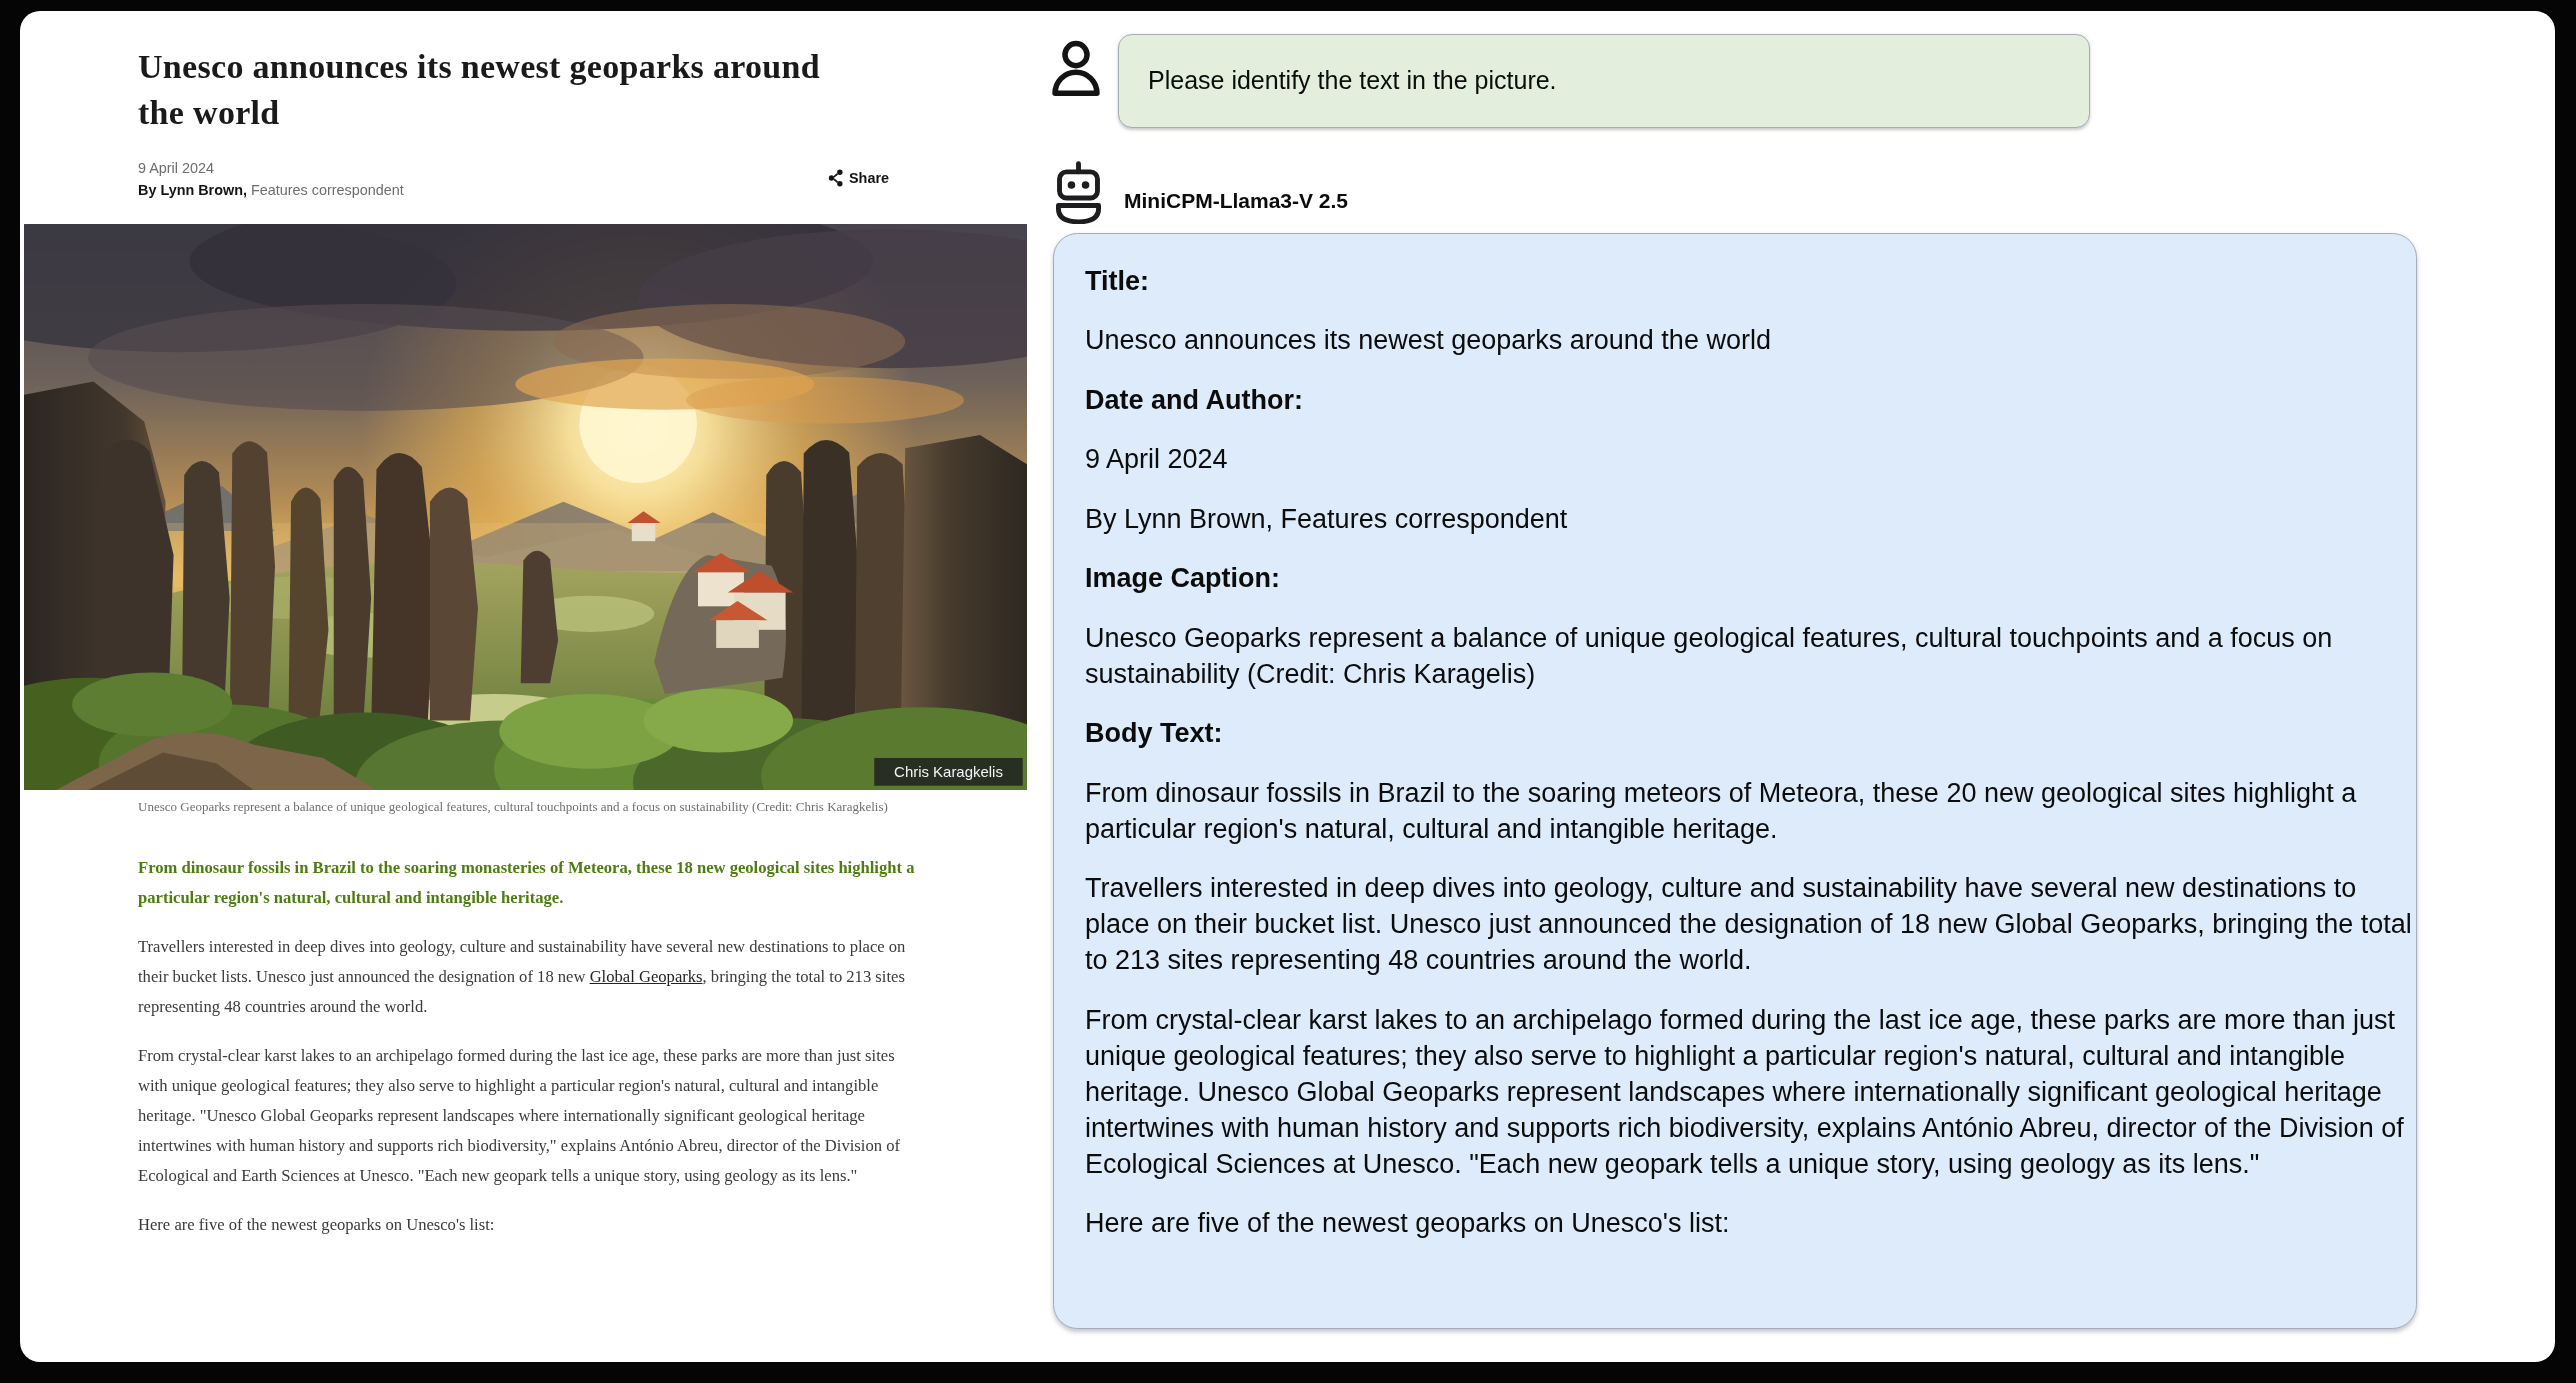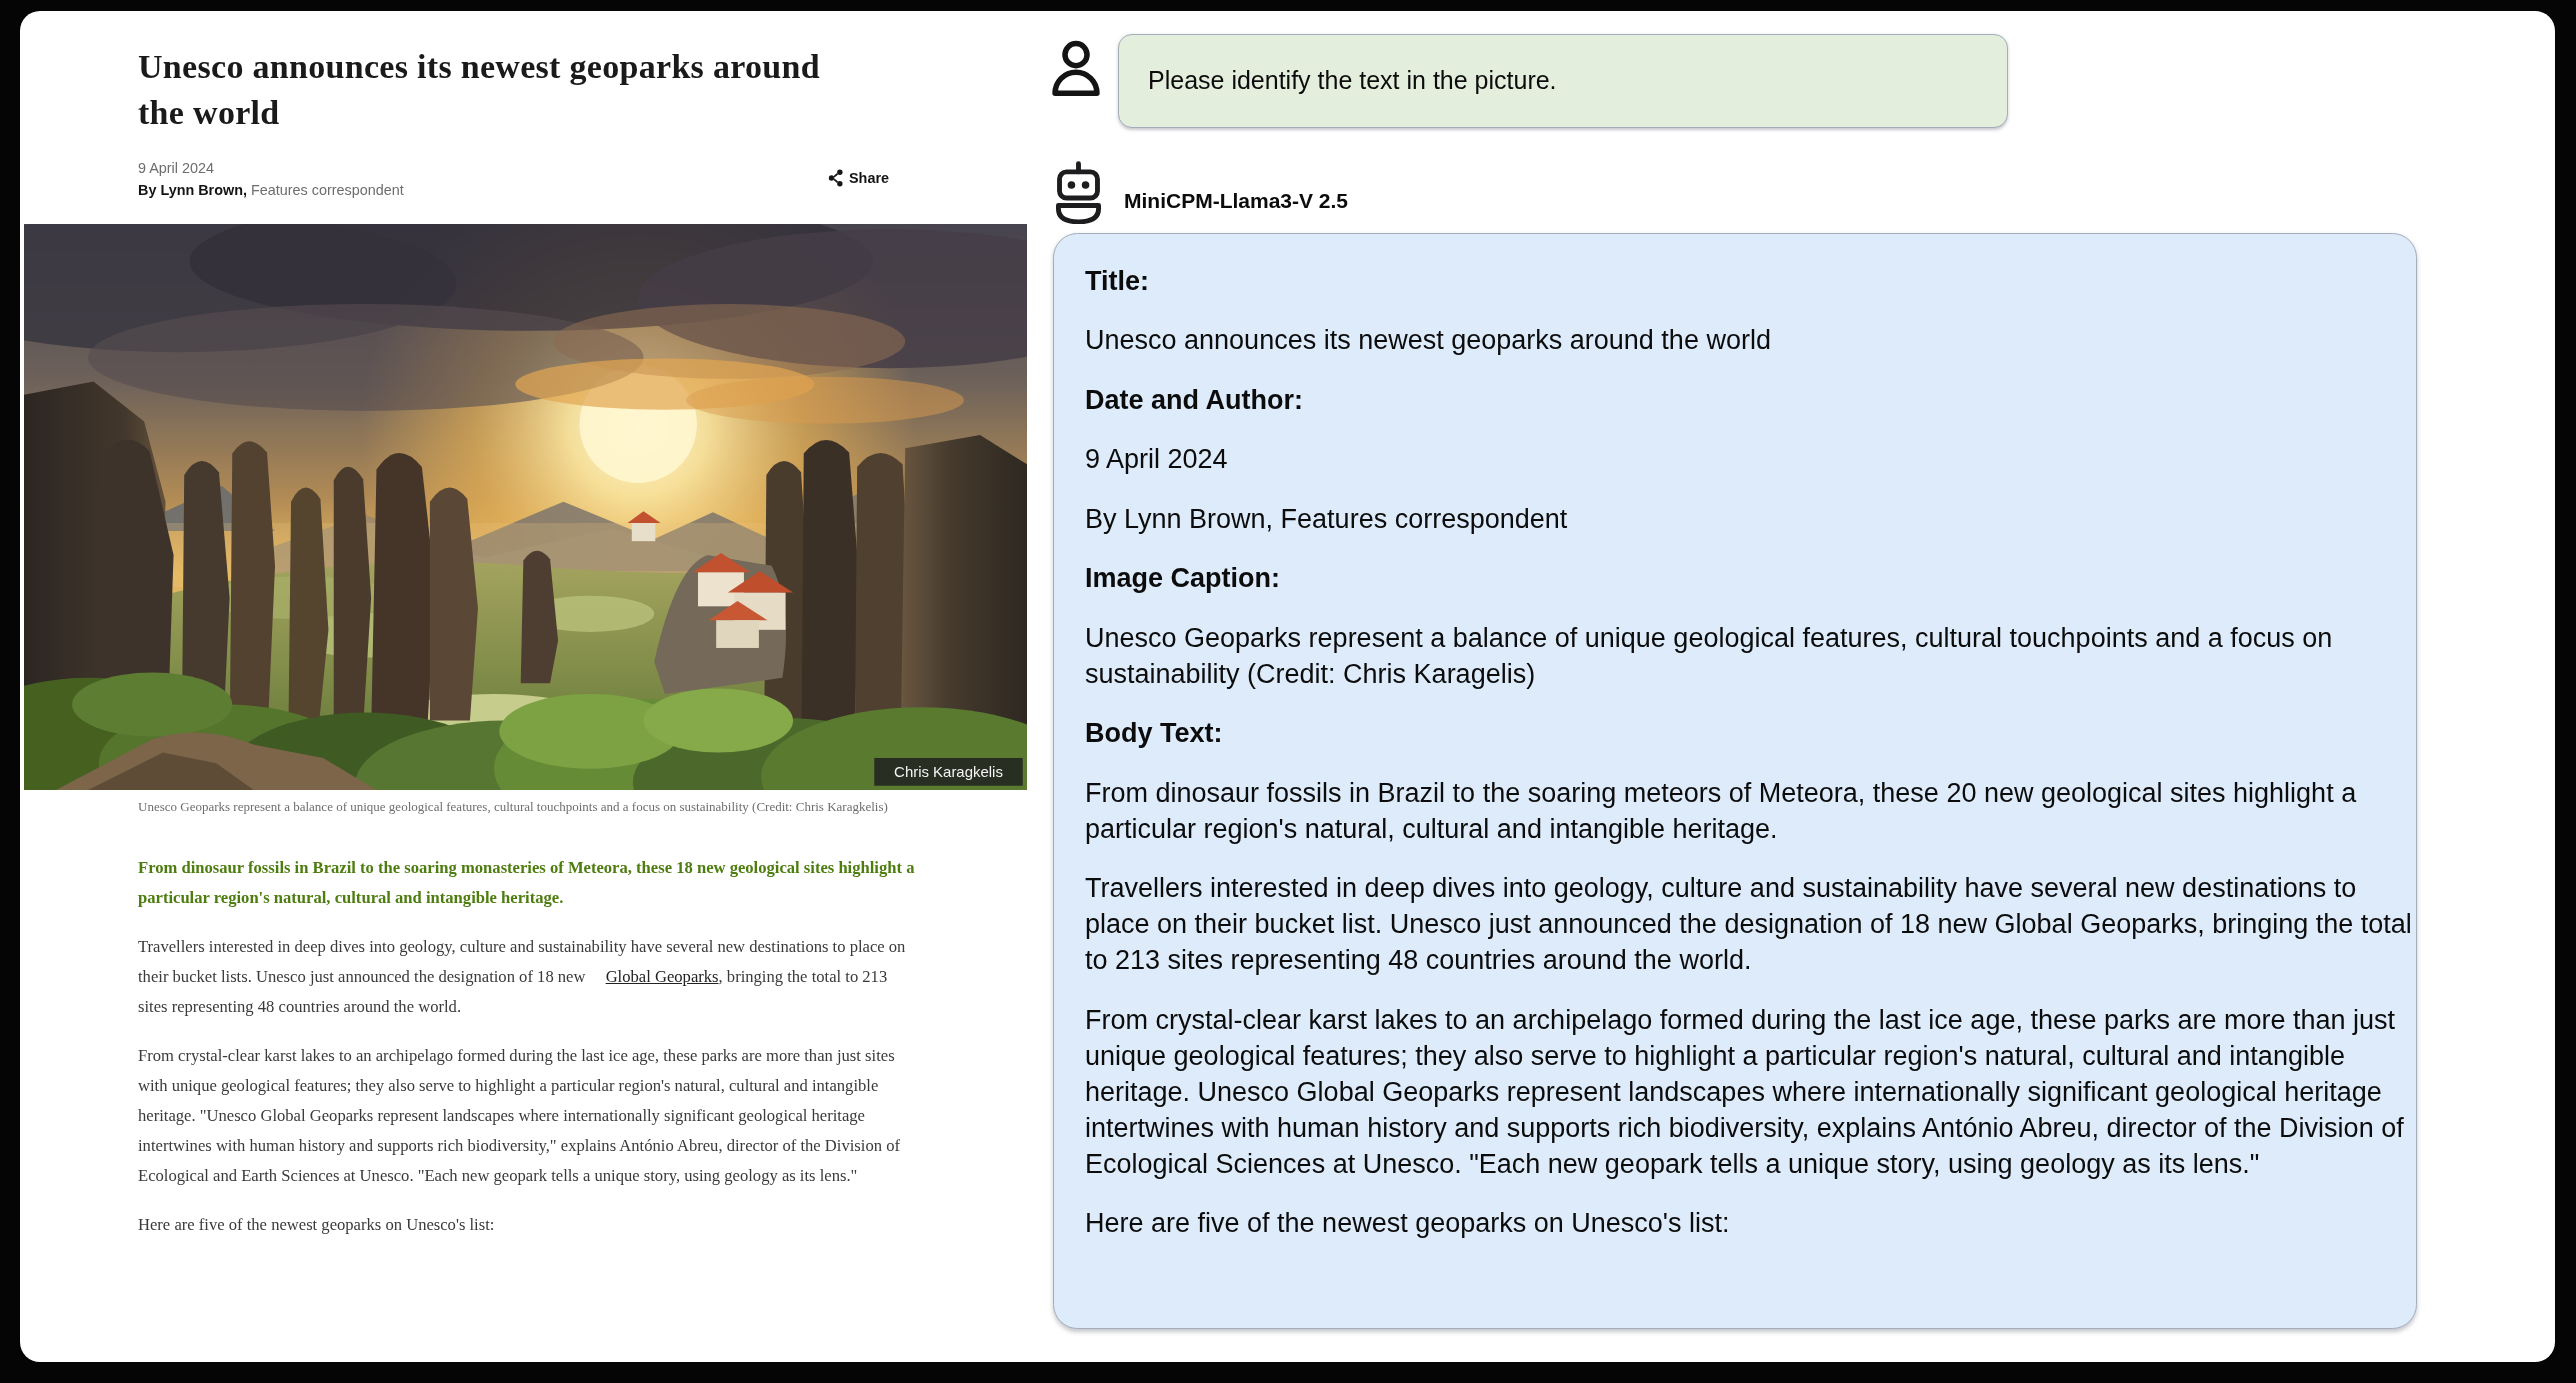--- a/index.html
+++ b/index.html
@@ -40,25 +40,25 @@
     font-family:"Liberation Serif", serif;
     font-size:13px;line-height:17.6px;color:#6e6e6e;
   }
   .article-body{
     position:absolute;left:118px;top:842px;width:777px;
     font-family:"Liberation Serif", serif;
     font-size:16.6px;line-height:30px;color:#3a3a3a;
   }
   .article-body p{margin:0 0 19px 0;}
   .article-body p.lede{font-weight:bold;color:#4d7c0f;}
-  .article-body a.geo-link{color:#222;text-decoration:underline;cursor:pointer;margin-left:16px;}
+  .article-body a.geo-link{color:#222;text-decoration:underline;cursor:pointer;}
   
   .user-icon{position:absolute;left:1028px;top:26px;width:56px;height:65px;}
   .user-bubble{
-    position:absolute;left:1098px;top:23px;width:890px;height:94px;
+    position:absolute;left:1098px;top:23px;width:972px;height:94px;
     background:#e4eedd;border:1.6px solid #a5adba;border-radius:14px;
     box-shadow:0 1.6px 3.2px rgba(90,95,110,0.35);
     display:flex;align-items:center;box-sizing:border-box;
   }
   .user-bubble .txt{padding-left:29px;font-size:25px;color:#0c0c0c;}
   .bot-icon{position:absolute;left:1031px;top:149px;width:55px;height:64px;}
   .model-name{
     position:absolute;left:1104px;top:178px;
     font-size:21px;font-weight:bold;color:#0c0c0c;
   }

